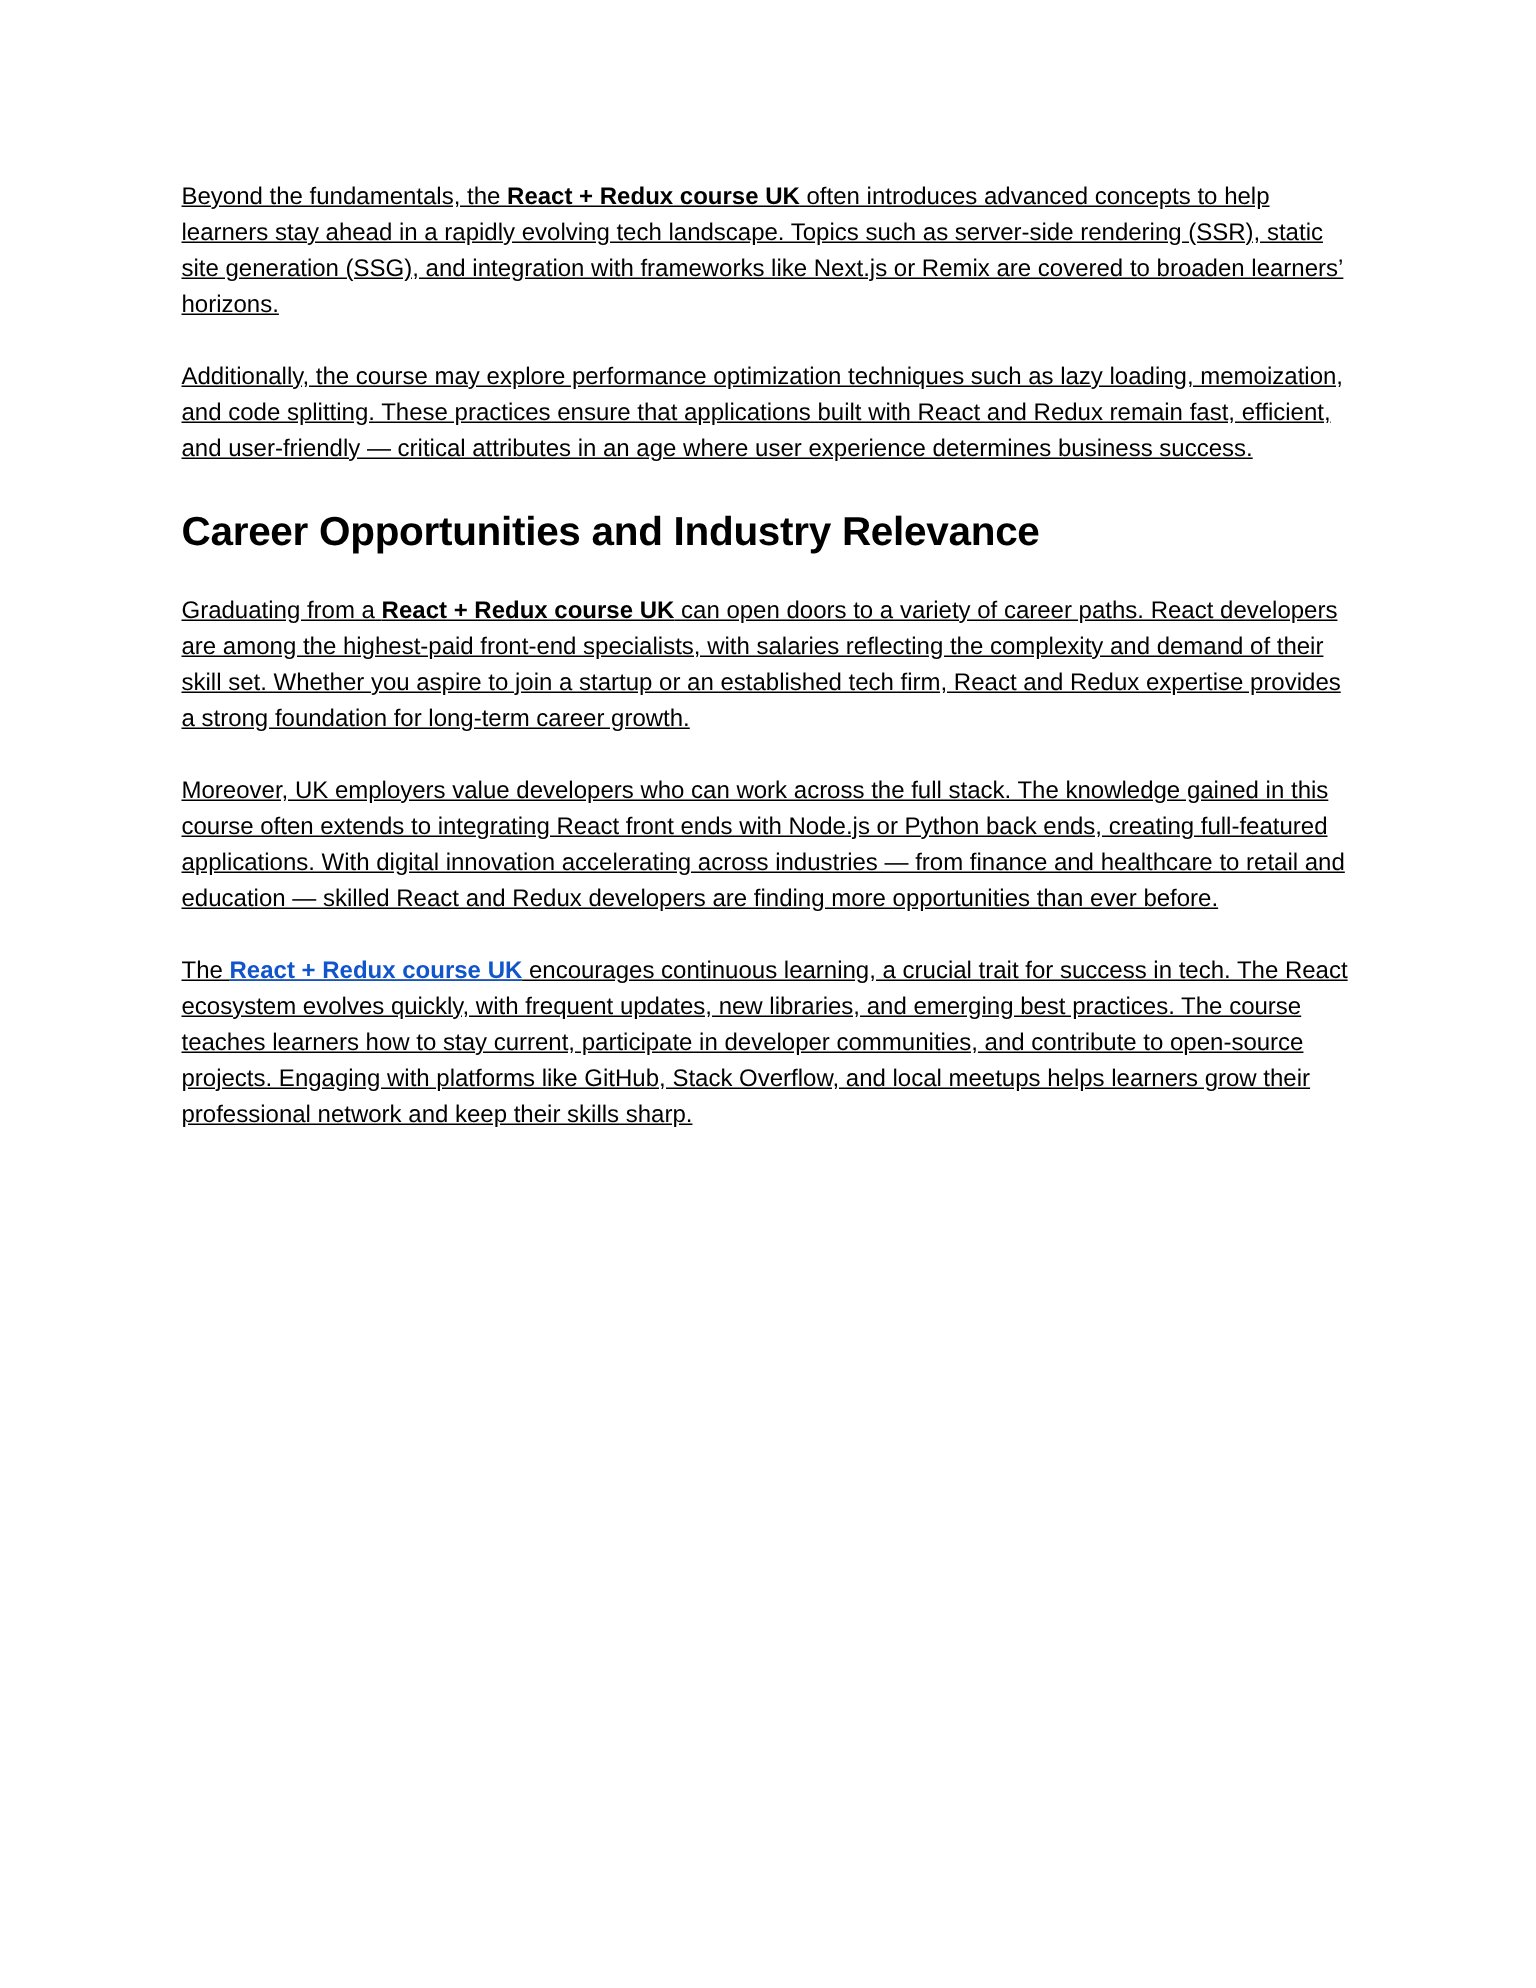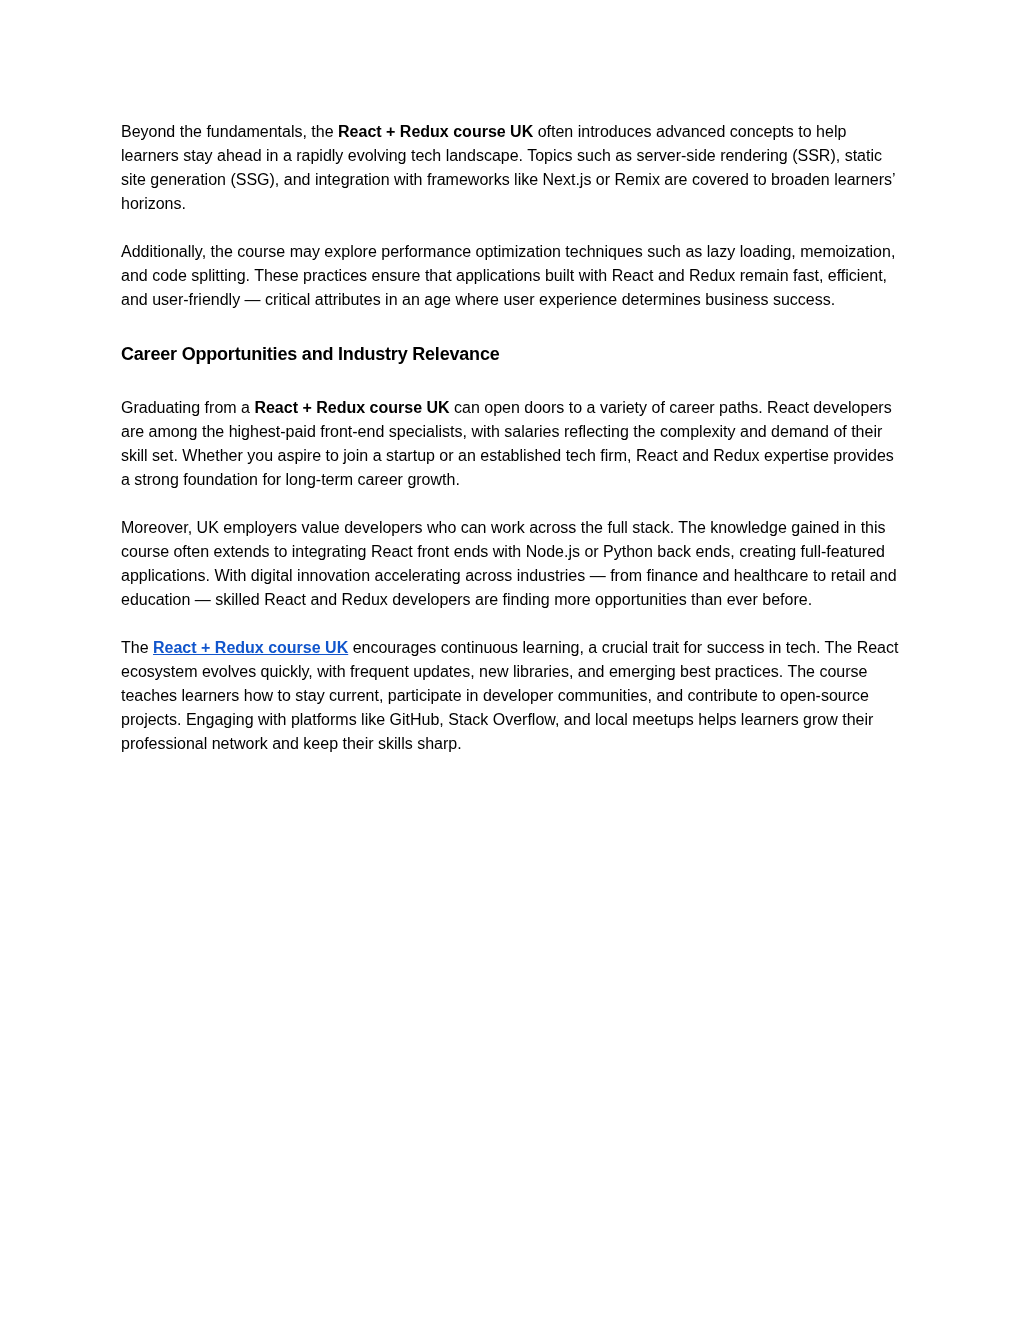--- a/index.html
+++ b/index.html
@@ -19,24 +19,25 @@
     width: 1024px;
     height: 1325px;
     padding: 120px 121px 0 121px;
     background: #ffffff;
   }
   .page p {
     margin: 0 0 24px 0;
     font-size: 16px;
     line-height: 24px;
     font-weight: 400;
+    text-decoration: underline;
   }
   .page h2 {
     margin: 24px 0 24px 0;
-    font-size: 18px;
+    font-size: 27px;
     line-height: 36px;
     font-weight: 700;
     letter-spacing: -0.2px;
   }
   .bold {
     font-weight: 700;
   }
   a.doc-link {
     color: #1155cc;
     font-weight: 700;

